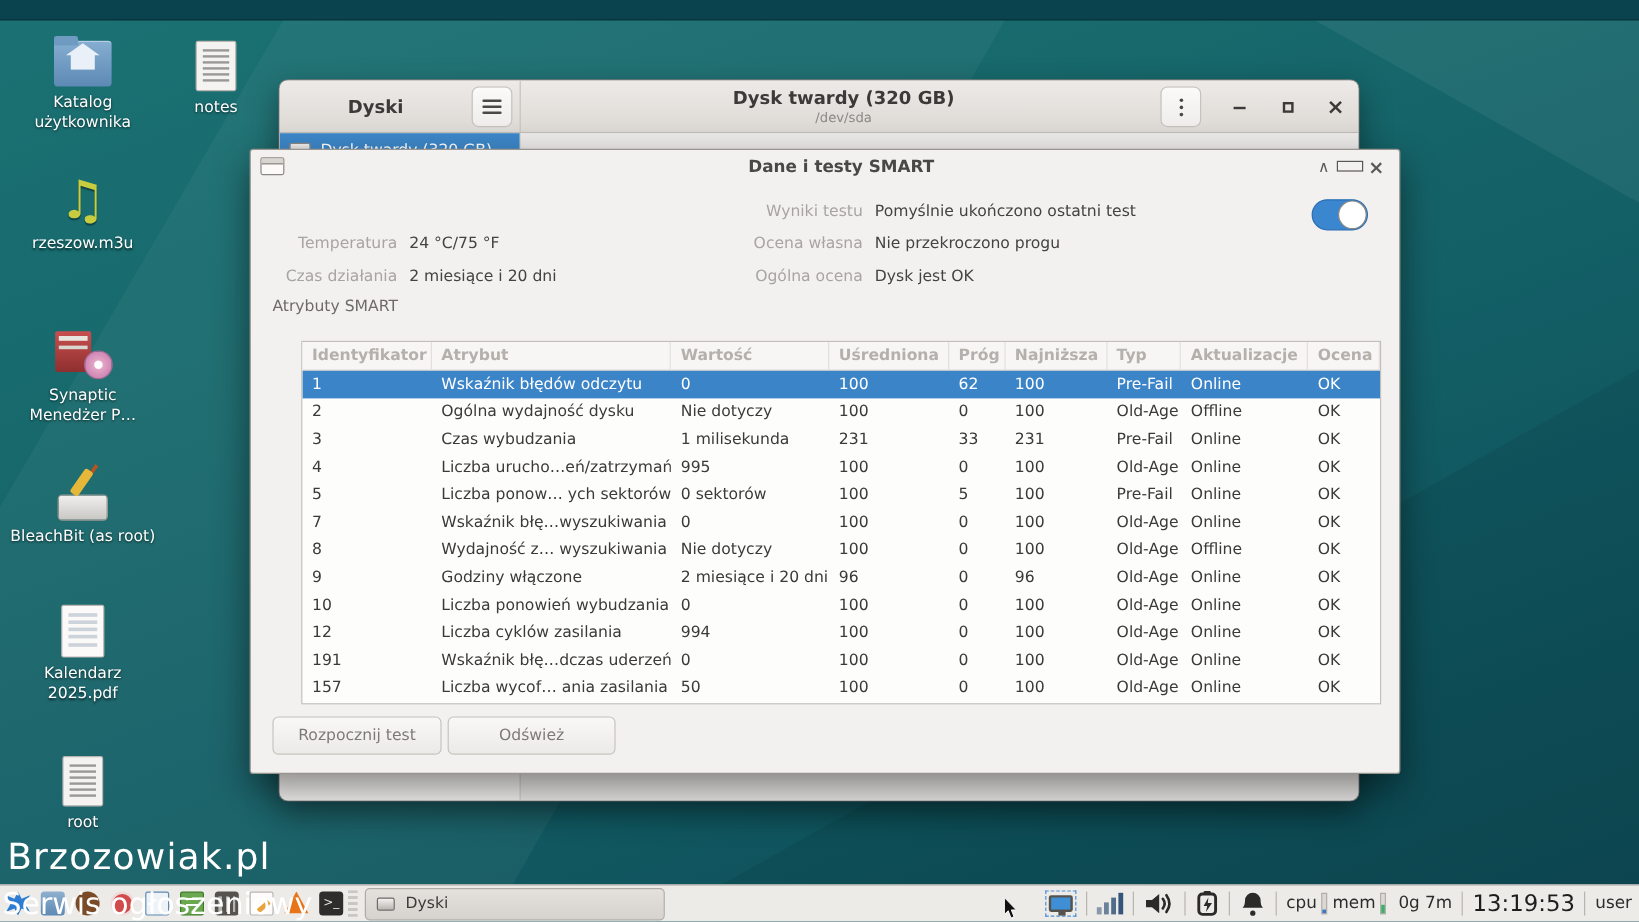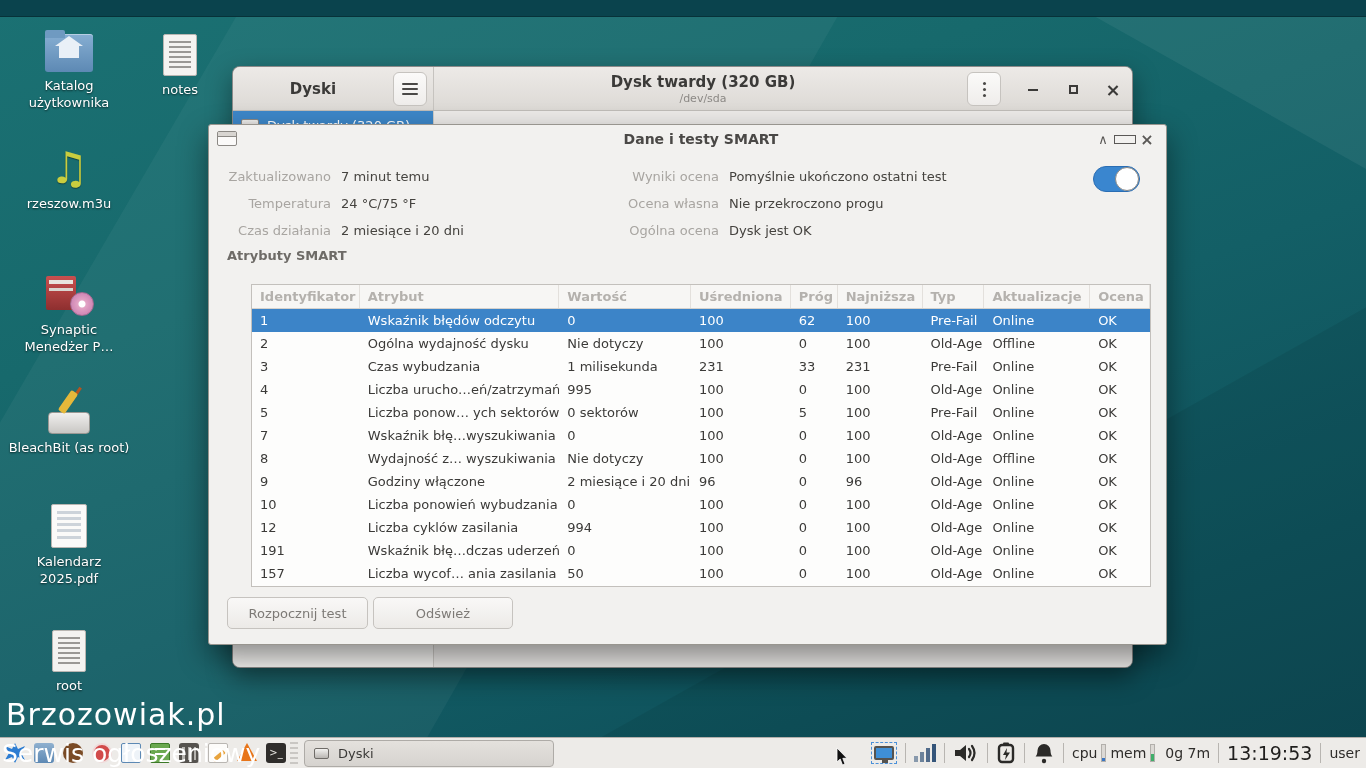--- a/index.html
+++ b/index.html
@@ -100,21 +100,21 @@
   .inforow .lab { color:#a8a5a1; text-align:right; }
   .inforow .val { color:#45433f; margin-left:10px; white-space:nowrap; }
   .ig-left .lab { width:122px; }
   .ig-right .lab { width:130px; }
 
   .toggle { position:absolute; left:884px; top:41px; width:47px; height:26px; border-radius:13px;
     background:#3a86cf; border:1px solid #2a6db3; }
   .toggle .knob { position:absolute; right:0; top:0; width:24px; height:24px; border-radius:50%;
     background:#fff; border:1px solid #8c8985; }
 
-  .sect-title { position:absolute; left:18px; top:123px; font-size:13px; font-weight:bold; color:#6e6b67; }
+  .sect-title { position:absolute; left:18px; top:123px; font-size:13px; font-weight:normal; color:#6e6b67; }
 
   .stable { position:absolute; left:42px; top:159px; width:900px; height:303px;
     background:#fdfdfc; border:1px solid #c3c0bc; font-size:13px; overflow:hidden; }
   .thead { display:flex; height:24px; line-height:24px; background:#f7f6f4;
     border-bottom:1px solid #d5d2ce; color:#b4b1ad; font-weight:bold; }
   .thead .tcell { border-right:1px solid #e3e0dc; }
   .trow { display:flex; height:23px; line-height:23px; color:#3b3a38; }
   .trow.selected { background:#3c84c8; color:#fff; }
   .tcell { padding-left:8px; white-space:nowrap; overflow:hidden; }
   .c0{width:108px}.c1{width:200px}.c2{width:132px}.c3{width:100px}.c4{width:47px}
@@ -298,35 +298,31 @@
   <div class="dlg-head">
     <div class="appic"></div>
     <div class="title">Dane i testy SMART</div>
     <div class="ctl">
       <span>∧</span>
       <span><span class="sq"></span></span>
       <span style="font-weight:bold;font-size:16px;">×</span>
     </div>
   </div>
 
-  <div class="inforow ig-left" style="left:0;top:38px;">
-    <div class="lab">Zaktualizowano</div>
-    <div class="val">7 minut temu</div>
-  </div>
   <div class="inforow ig-left" style="left:0;top:65px;">
     <div class="lab">Temperatura</div>
     <div class="val">24 °C/75 °F</div>
   </div>
   <div class="inforow ig-left" style="left:0;top:92px;">
     <div class="lab">Czas działania</div>
     <div class="val">2 miesiące i 20 dni</div>
   </div>
 
   <div class="inforow ig-right" style="left:380px;top:38px;">
-    <div class="lab">Wyniki ocena</div>
+    <div class="lab">Wyniki testu</div>
     <div class="val">Pomyślnie ukończono ostatni test</div>
   </div>
   <div class="inforow ig-right" style="left:380px;top:65px;">
     <div class="lab">Ocena własna</div>
     <div class="val">Nie przekroczono progu</div>
   </div>
   <div class="inforow ig-right" style="left:380px;top:92px;">
     <div class="lab">Ogólna ocena</div>
     <div class="val">Dysk jest OK</div>
   </div>

